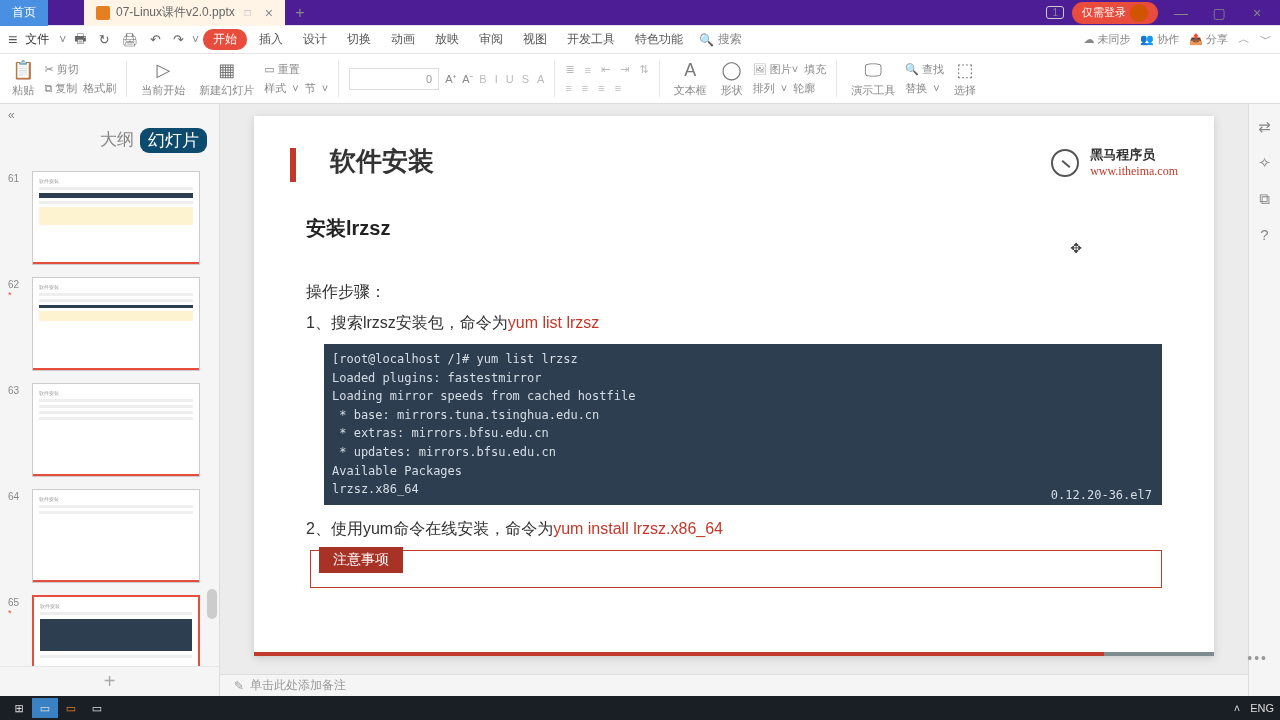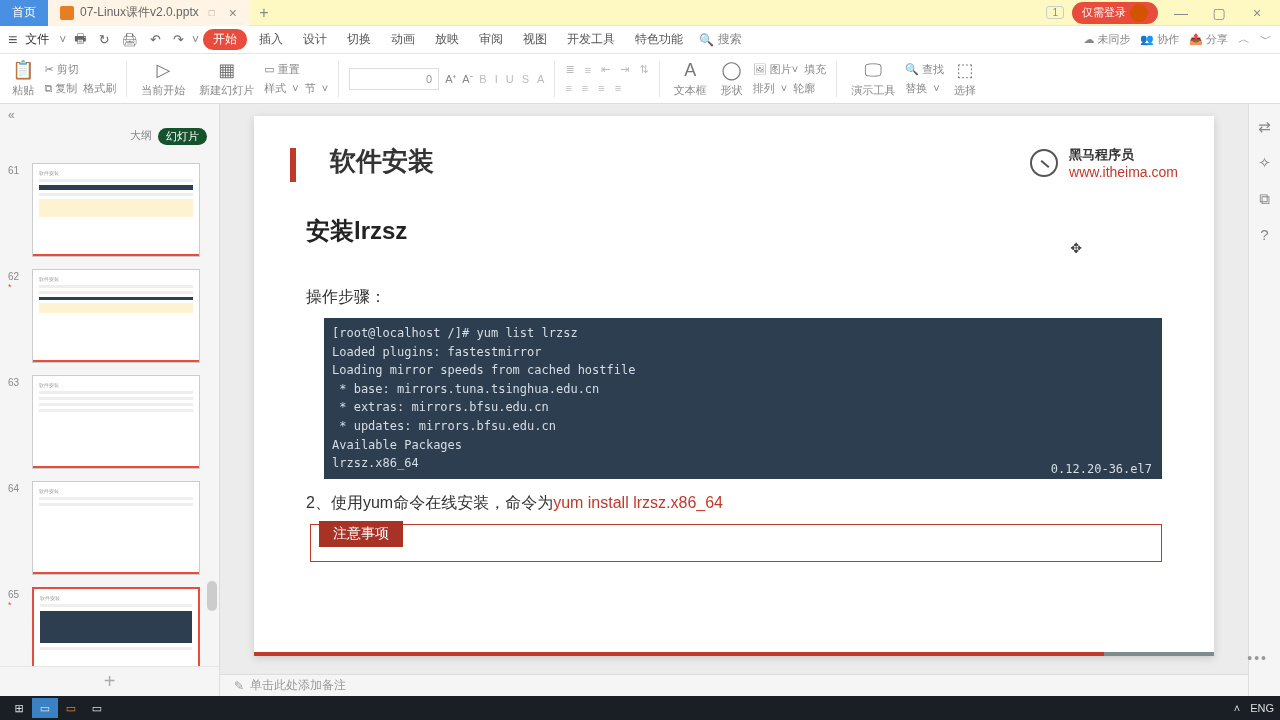--- a/index.html
+++ b/index.html
@@ -1,21 +1,21 @@
 <!DOCTYPE html>
 <html><head>
 <meta charset="utf-8">
 <style>
 * { margin: 0; padding: 0; box-sizing: border-box; }
 body { font-family: "Microsoft YaHei", Arial, sans-serif; font-size: 12px; color: #333; background: #f5f5f5; width: 1280px; height: 720px; overflow: hidden; position: relative; }
 
-.titlebar { height: 26px; background: #fef9c3; display: flex; align-items: center; border-bottom: 1px solid #e5e5e5; }
+.titlebar { height: 26px; background: #4c1d95; display: flex; align-items: center; border-bottom: 1px solid #e5e5e5; }
 .tab { height: 26px; display: flex; align-items: center; padding: 0 12px; font-size: 12px; position: relative; }
 .tab.home { background: #4a90e2; color: #fff; }
-.tab.file { background: #fff4e6; color: #666; gap: 6px; }
+.tab.file { background: #fff4e6; color: #666; gap: 6px; margin-left: 36px; }
 .tab.file .ficon { width: 14px; height: 14px; background: #e67e22; border-radius: 2px; display: inline-block; }
 .tab.file .mod { color: #aaa; font-size: 10px; margin-left: 4px; }
 .tab.file .close { margin-left: 8px; color: #888; font-size: 14px; cursor: pointer; }
 .newtab { width: 30px; text-align: center; font-size: 16px; color: #888; }
 .titlebar .right { margin-left: auto; display: flex; align-items: center; gap: 8px; padding-right: 8px; }
 .badge-num { border: 1px solid #ccc; border-radius: 3px; padding: 0 5px; font-size: 10px; color: #888; }
 .login-pill { background: #e74c3c; color: #fff; border-radius: 12px; padding: 2px 10px; font-size: 11px; display: flex; align-items: center; gap: 4px; }
 .login-pill .av { width: 18px; height: 18px; background: #d35400; border-radius: 50%; }
 .winbtn { width: 30px; text-align: center; color: #888; font-size: 14px; }
 
@@ -35,23 +35,23 @@
 .ribbon .grp .ic { font-size: 18px; color: #777; }
 .ribbon .sep { width: 1px; height: 36px; background: #e5e5e5; margin: 0 4px; }
 .ribbon .font-size-box { border: 1px solid #ddd; width: 90px; height: 22px; display: flex; align-items: center; justify-content: flex-end; padding: 0 6px; color: #999; }
 .ribbon .row { display: flex; gap: 6px; align-items: center; }
 .ribbon .col { display: flex; flex-direction: column; gap: 4px; }
 
 .workspace { position: absolute; top: 104px; bottom: 24px; left: 0; right: 0; display: flex; background: #ececec; }
 
 .sidepane { width: 220px; background: #f5f5f5; border-right: 1px solid #ddd; display: flex; flex-direction: column; }
 .sidepane .collapse { height: 22px; display: flex; align-items: center; padding: 0 8px; color: #888; }
-.sidepane .tabs { display: flex; justify-content: flex-end; gap: 6px; padding: 2px 12px 6px; font-size: 11px; }
+.sidepane .tabs { display: flex; justify-content: flex-end; gap: 6px; padding: 2px 12px 6px; font-size: 17px; }
 .sidepane .tabs .t1 { color: #888; }
-.sidepane .tabs .t2 { background: #14532d; color: #fff; border-radius: 9px; padding: 1px 8px; }
+.sidepane .tabs .t2 { background: #0c4a6e; color: #fff; border-radius: 9px; padding: 1px 8px; }
 .thumbs { flex: 1; overflow: hidden; padding: 12px 8px; }
 .thumb-row { display: flex; gap: 6px; margin-bottom: 12px; align-items: flex-start; }
 .thumb-row .num { width: 18px; color: #888; font-size: 10px; padding-top: 2px; }
 .thumb-row .star { font-size: 9px; color: #e74c3c; }
 .thumb { width: 168px; height: 94px; background: #fff; border: 1px solid #ccc; position: relative; padding: 6px; }
 .thumb.selected { border: 2px solid #e74c3c; }
 .thumb .bar { height: 5px; background: #2c3e50; margin: 3px 0; }
 .thumb .line { height: 3px; background: #eee; margin: 3px 0; }
 .thumb .redline { position: absolute; bottom: 0; left: 0; right: 0; height: 2px; background: #e74c3c; }
 .thumb .darkblock { height: 32px; background: #2c3e50; margin: 4px 0; }
@@ -61,22 +61,22 @@
 
 .canvas-area { flex: 1; display: flex; flex-direction: column; }
 .slide-holder { flex: 1; display: flex; justify-content: center; padding: 12px 24px 0; position: relative; }
 .slide { width: 960px; height: 540px; background: #fff; box-shadow: 0 2px 8px rgba(0,0,0,0.15); position: relative; padding: 28px 52px; }
 .slide .accent { position: absolute; left: 36px; top: 32px; width: 6px; height: 34px; background: #c0392b; }
 .slide h1 { font-size: 26px; font-weight: 600; color: #333; margin-left: 24px; }
 .slide .logo { position: absolute; right: 36px; top: 30px; display: flex; align-items: center; gap: 11px; }
 .slide .logo .circ { width: 28px; height: 28px; border: 2px solid #555; border-radius: 50%; position: relative; }
 .slide .logo .circ::after { content: ""; position: absolute; width: 10px; height: 2px; background: #555; top: 12px; left: 8px; transform: rotate(40deg); }
 .slide .logo .txt { font-size: 13px; font-weight: 600; color: #333; }
-.slide .logo .sub { font-size: 14px; color: #c0392b; }
-.slide h2 { font-size: 24px; font-weight: 600; margin-top: 36px; color: #222; }
+.slide .logo .sub { font-size: 12px; color: #c0392b; font-family: Liberation Serif, serif; }
+.slide h2 { font-size: 20px; font-weight: 600; margin-top: 36px; color: #222; }
 .slide .steps { font-size: 16px; color: #333; margin-top: 40px; }
 .slide .steps p { margin-bottom: 10px; }
 .slide .steps .cmd { color: #c0392b; }
 .slide .terminal { background: #2c3e50; color: #d5dde5; font-family: Consolas, monospace; font-size: 12px; padding: 6px 8px; margin: 6px 0 14px 18px; line-height: 1.55; white-space: pre; position: relative; }
 .slide .terminal .ver { position: absolute; right: 10px; bottom: 0; color: #d5dde5; }
 .slide .notebox { border: 1px solid #c0392b; margin: 8px 0 0 4px; position: relative; padding: 20px 32px 16px; }
 .slide .notebox .lbl { position: absolute; top: -4px; left: 8px; background: #a83226; color: #fff; padding: 4px 14px; font-size: 14px; }
 .slide .notebox p { font-size: 14px; color: #333; line-height: 1.9; }
 .slide-bottom-bar { position: absolute; left: 0; right: 0; bottom: 0; height: 4px; background: #c0392b; }
 .slide-bottom-bar .grey { position: absolute; right: 0; top: 0; bottom: 0; width: 110px; background: #7f8c8d; }
@@ -314,20 +314,21 @@
         <div class="logo">
           <div class="circ"></div>
           <div>
               <div class="txt">黑马程序员</div>
               <div class="sub">www.itheima.com</div>
             </div>
         </div>
         <h2>安装lrzsz</h2>
         <div class="steps">
           <p>操作步骤：</p>
+          <p><span>1、搜索lrzsz安装包，命令为</span><span class="cmd">yum list lrzsz</span></p>
           <div class="terminal"><span>[root@localhost /]# yum list lrzsz
 Loaded plugins: fastestmirror
 Loading mirror speeds from cached hostfile
  * base: mirrors.tuna.tsinghua.edu.cn
  * extras: mirrors.bfsu.edu.cn
  * updates: mirrors.bfsu.edu.cn
 Available Packages
 lrzsz.x86_64</span><span class="ver">0.12.20-36.el7</span></div>
           <p><span>2、使用yum命令在线安装，命令为</span><span class="cmd">yum install lrzsz.x86_64</span></p>
           <div class="notebox">

